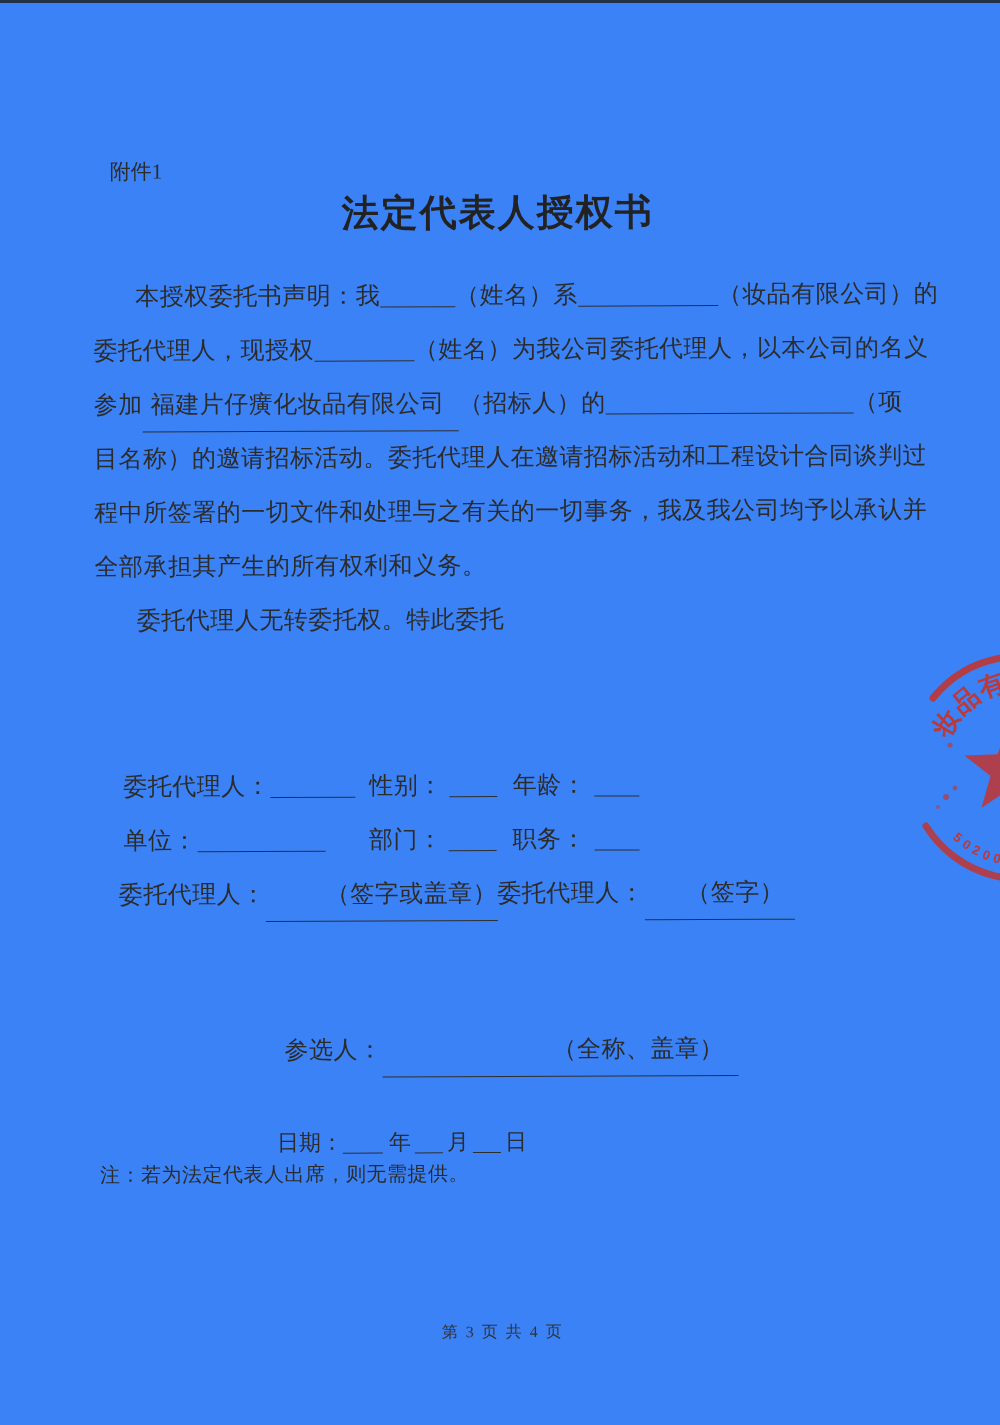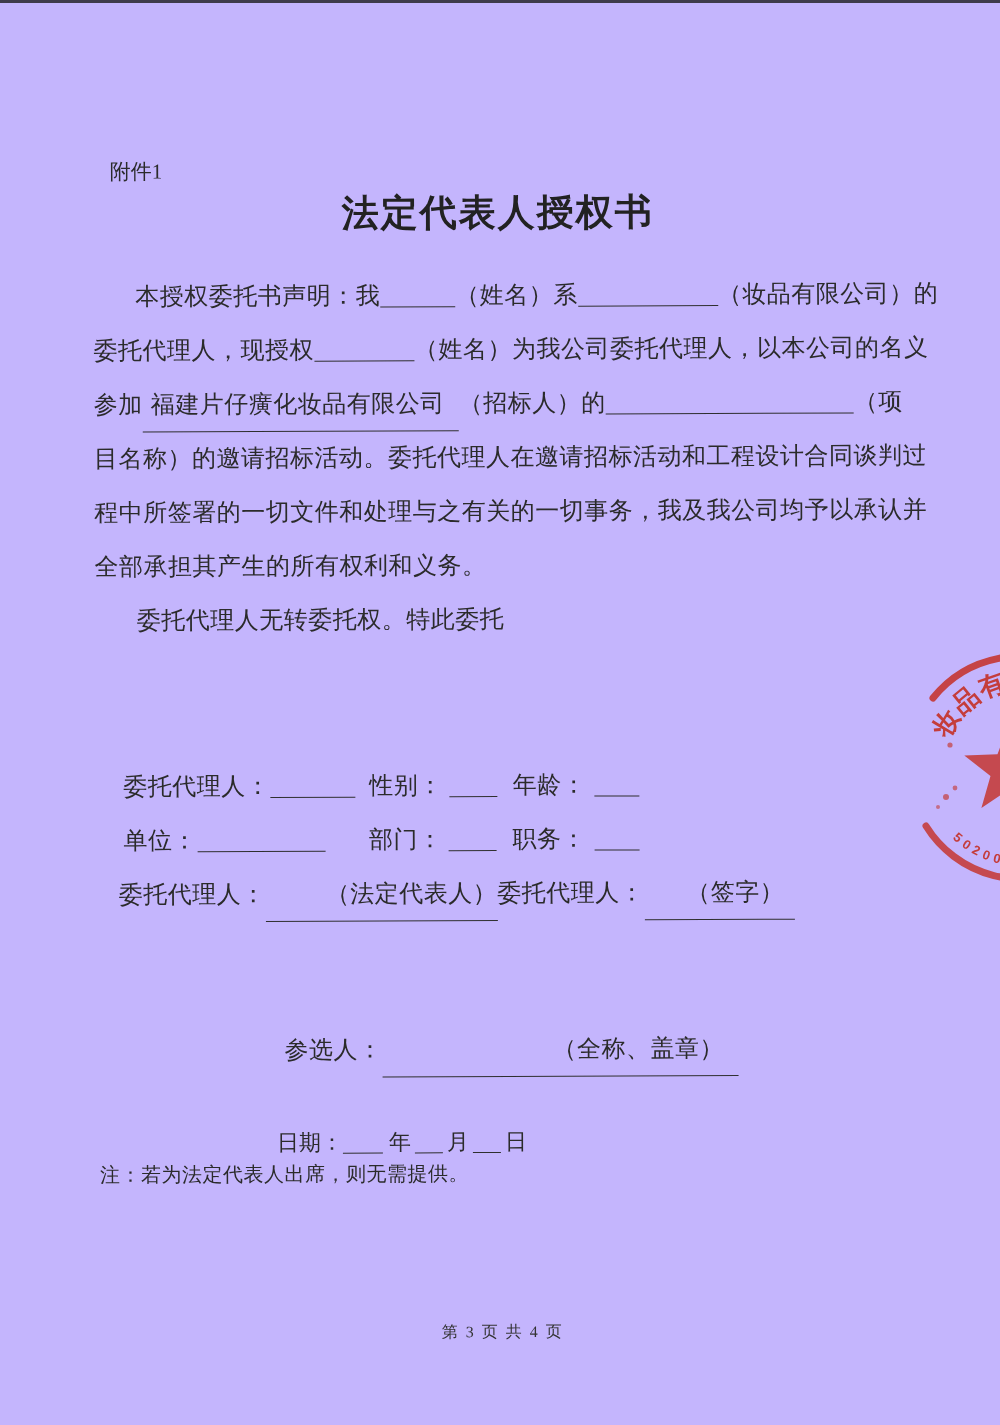--- a/index.html
+++ b/index.html
@@ -1,17 +1,17 @@
 <!DOCTYPE html>
 <html><head>
 <meta charset="utf-8">
 <style>
   html,body{margin:0;padding:0;}
   body{width:1000px;height:1425px;overflow:hidden;background:#f7faf9;}
-  .page{position:relative;width:1000px;height:1425px;background:#c4b5fd;overflow:hidden;
+  .page{position:relative;width:1000px;height:1425px;background:#3b82f6;overflow:hidden;
         font-family:"Liberation Serif","DejaVu Serif",serif;color:#2b2b2b;}
   .scan-edge{position:absolute;top:0;left:0;width:100%;height:3px;background:#1e1e1e;opacity:.8;}
   .content{position:absolute;inset:0;transform:rotate(-0.25deg);}
   .attachment{position:absolute;left:112px;top:156px;font-size:21px;}
   .doc-title{position:absolute;left:0;top:188px;width:1000px;margin:0;text-align:center;
              font-family:"Liberation Sans","DejaVu Sans",sans-serif;font-weight:700;
              font-size:37px;letter-spacing:2px;color:#222;}
   .body-text{position:absolute;left:95px;top:268px;width:850px;font-size:24px;letter-spacing:.5px;}
   .bline{height:54px;line-height:54px;white-space:nowrap;}
   .indent{text-indent:42px;}
@@ -50,21 +50,21 @@
       <div class="bline"><span>参加</span><span class="filled">福建片仔癀化妆品有限公司</span><span>（招标人）的</span><span class="blank" style="width:248px"></span><span>（项</span></div>
       <div class="bline">目名称）的邀请招标活动。委托代理人在邀请招标活动和工程设计合同谈判过</div>
       <div class="bline">程中所签署的一切文件和处理与之有关的一切事务，我及我公司均予以承认并</div>
       <div class="bline">全部承担其产生的所有权利和义务。</div>
       <div class="bline indent">委托代理人无转委托权。特此委托</div>
     </div>
 
     <div class="formarea">
       <div class="frow"><span>委托代理人：</span><span class="blank" style="width:85px;margin-right:14px"></span><span>性别：</span><span class="blank" style="width:48px;margin-left:6px;margin-right:16px"></span><span>年龄：</span><span class="blank" style="width:45px;margin-left:8px"></span></div>
       <div class="frow"><span>单位：</span><span class="blank" style="width:128px;margin-right:44px"></span><span>部门：</span><span class="blank" style="width:48px;margin-left:6px;margin-right:16px"></span><span>职务：</span><span class="blank" style="width:45px;margin-left:8px"></span></div>
-      <div class="frow legal-row"><span>委托代理人：</span><span class="ugroup"><span class="uspace" style="width:60px"></span><span>（法定代表人）</span></span><span>委托代理人：</span><span class="ugroup"><span class="uspace" style="width:42px"></span><span>（签字）</span><span class="uspace" style="width:10px"></span></span></div>
+      <div class="frow legal-row"><span>委托代理人：</span><span class="ugroup"><span class="uspace" style="width:60px"></span><span>（签字或盖章）</span></span><span>委托代理人：</span><span class="ugroup"><span class="uspace" style="width:42px"></span><span>（签字）</span><span class="uspace" style="width:10px"></span></span></div>
     </div>
 
     <div class="participant"><span>参选人：</span><span class="ugroup"><span class="uspace" style="width:170px"></span><span>（全称、盖章）</span><span class="uspace" style="width:14px"></span></span></div>
 
     <div class="dateline"><span>日期：</span><span class="blank" style="width:40px;margin-right:6px"></span><span>年</span><span class="blank" style="width:28px;margin:0 4px"></span><span>月</span><span class="blank" style="width:28px;margin:0 4px"></span><span>日</span></div>
 
     <div class="footnote">注：若为法定代表人出席，则无需提供。</div>
 
     <div class="page-footer">第 3 页 共 4 页</div>
   </div>

